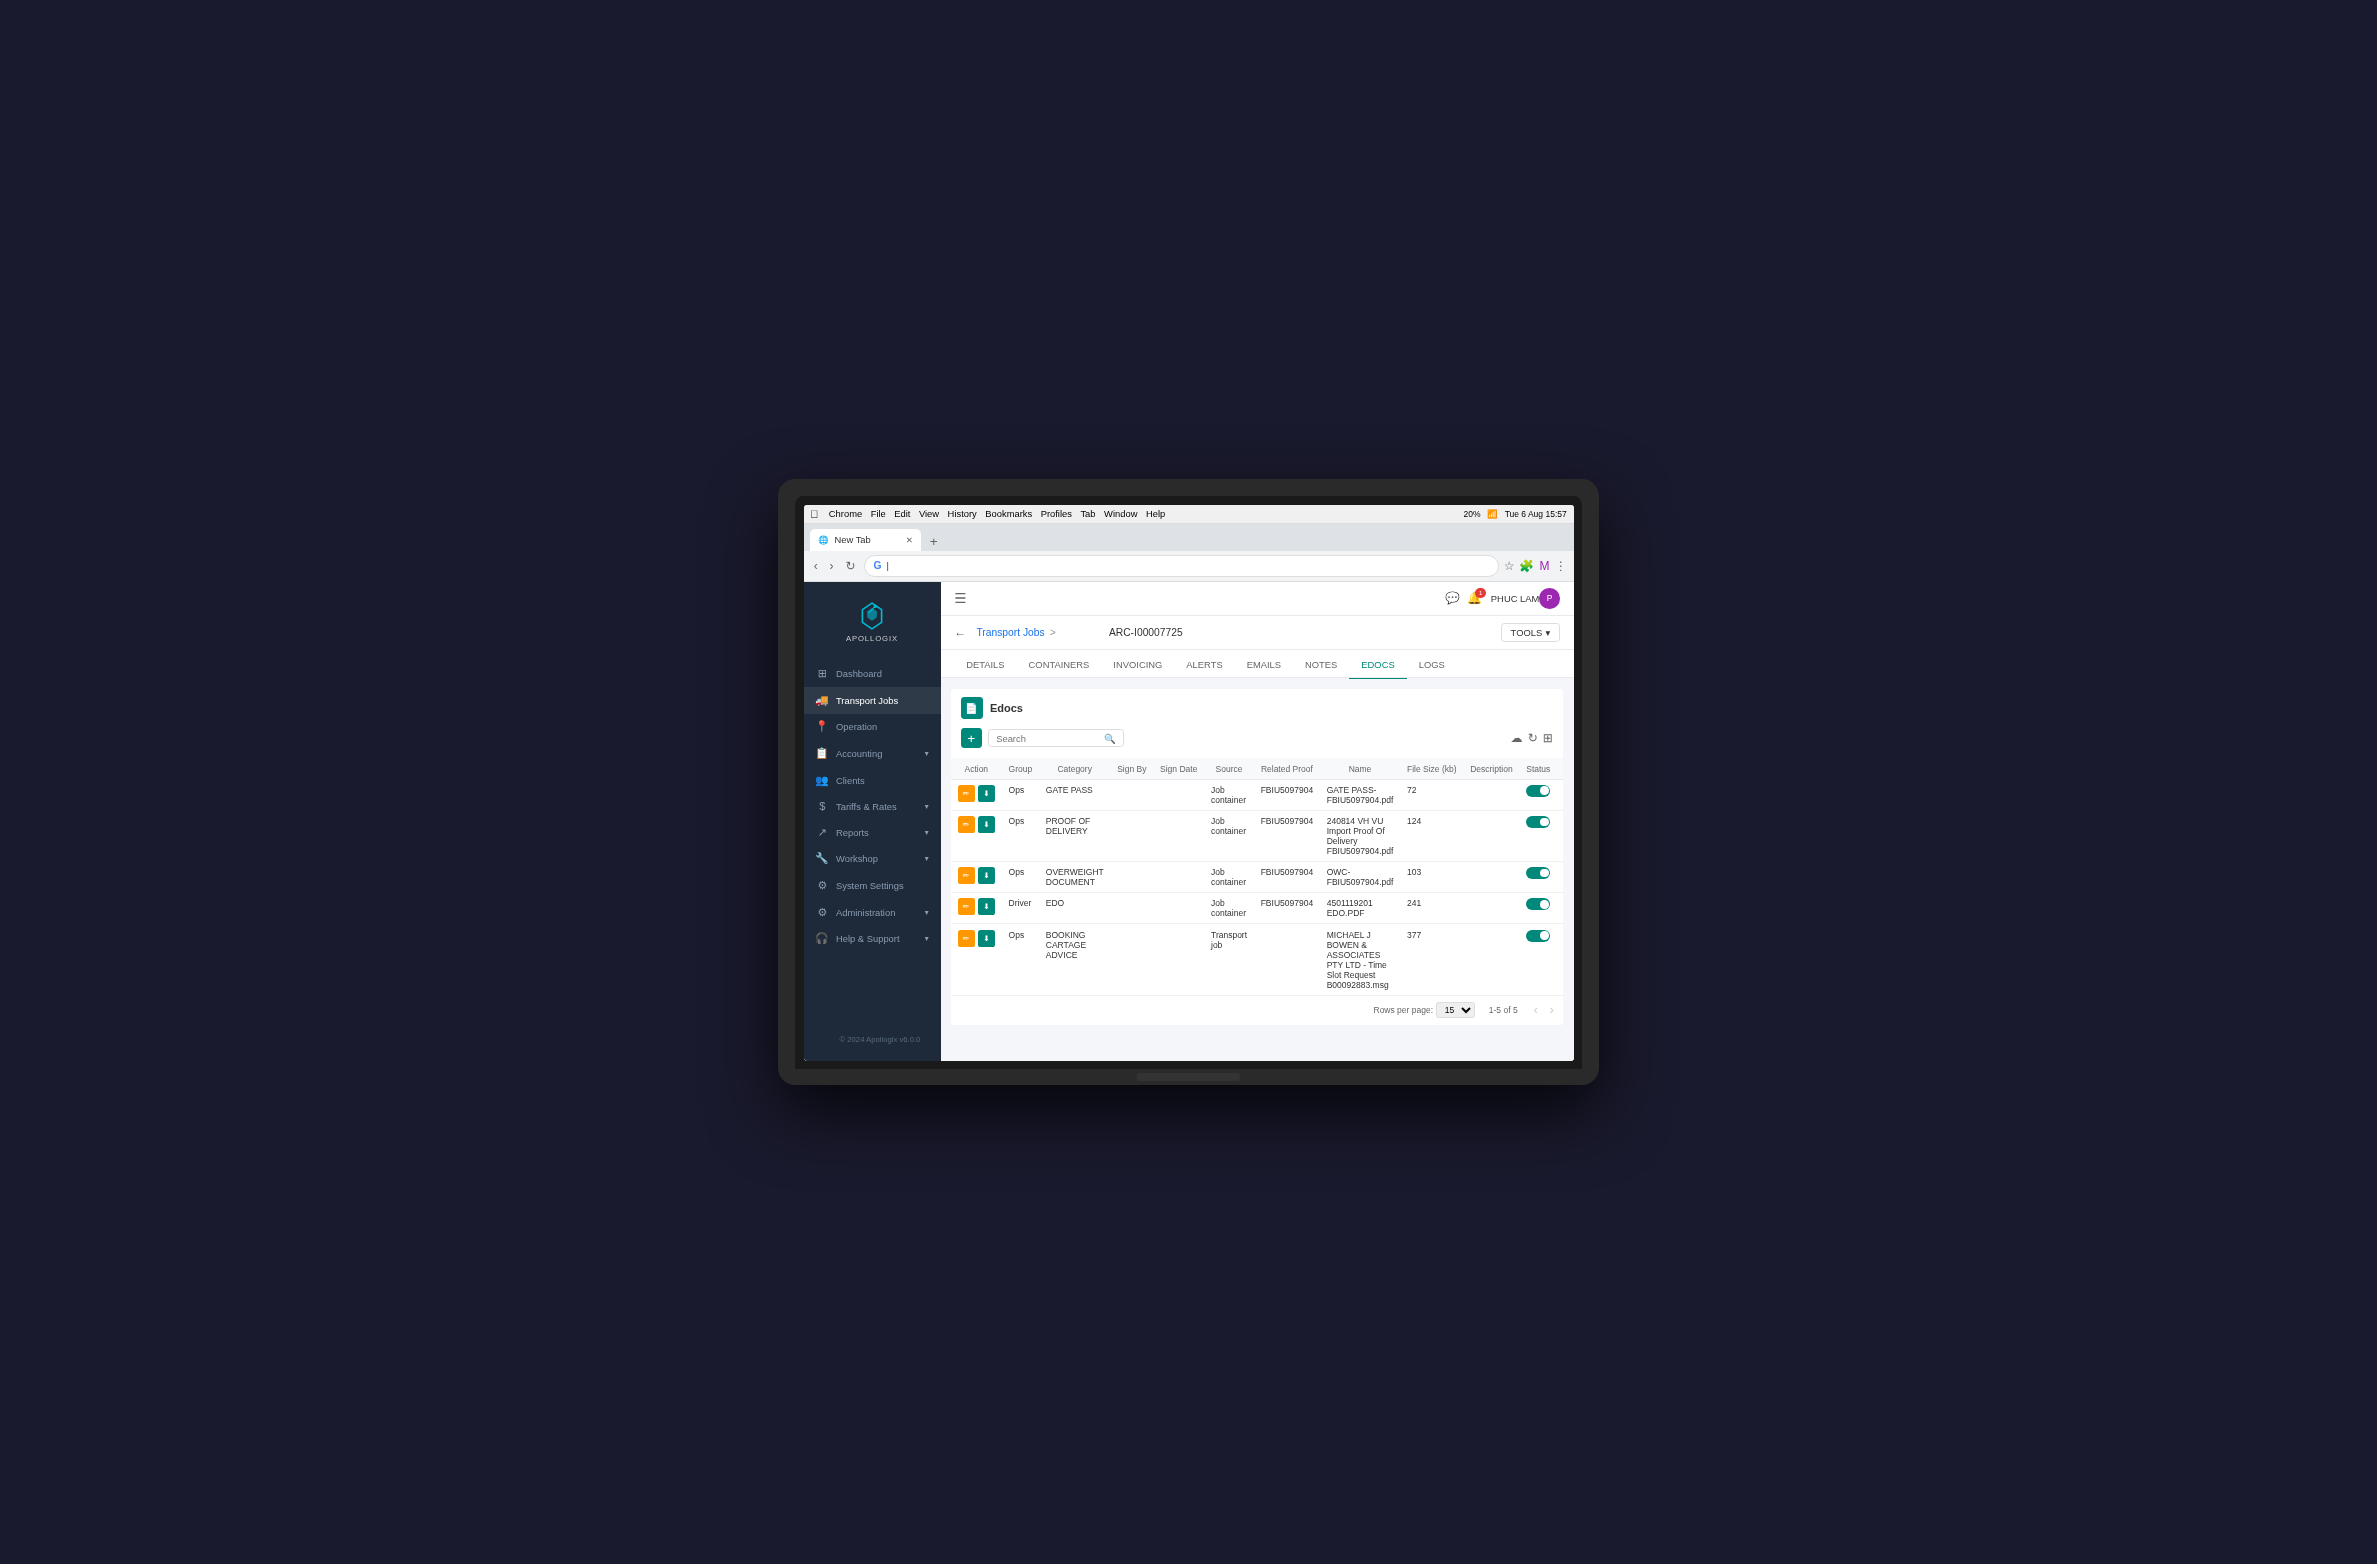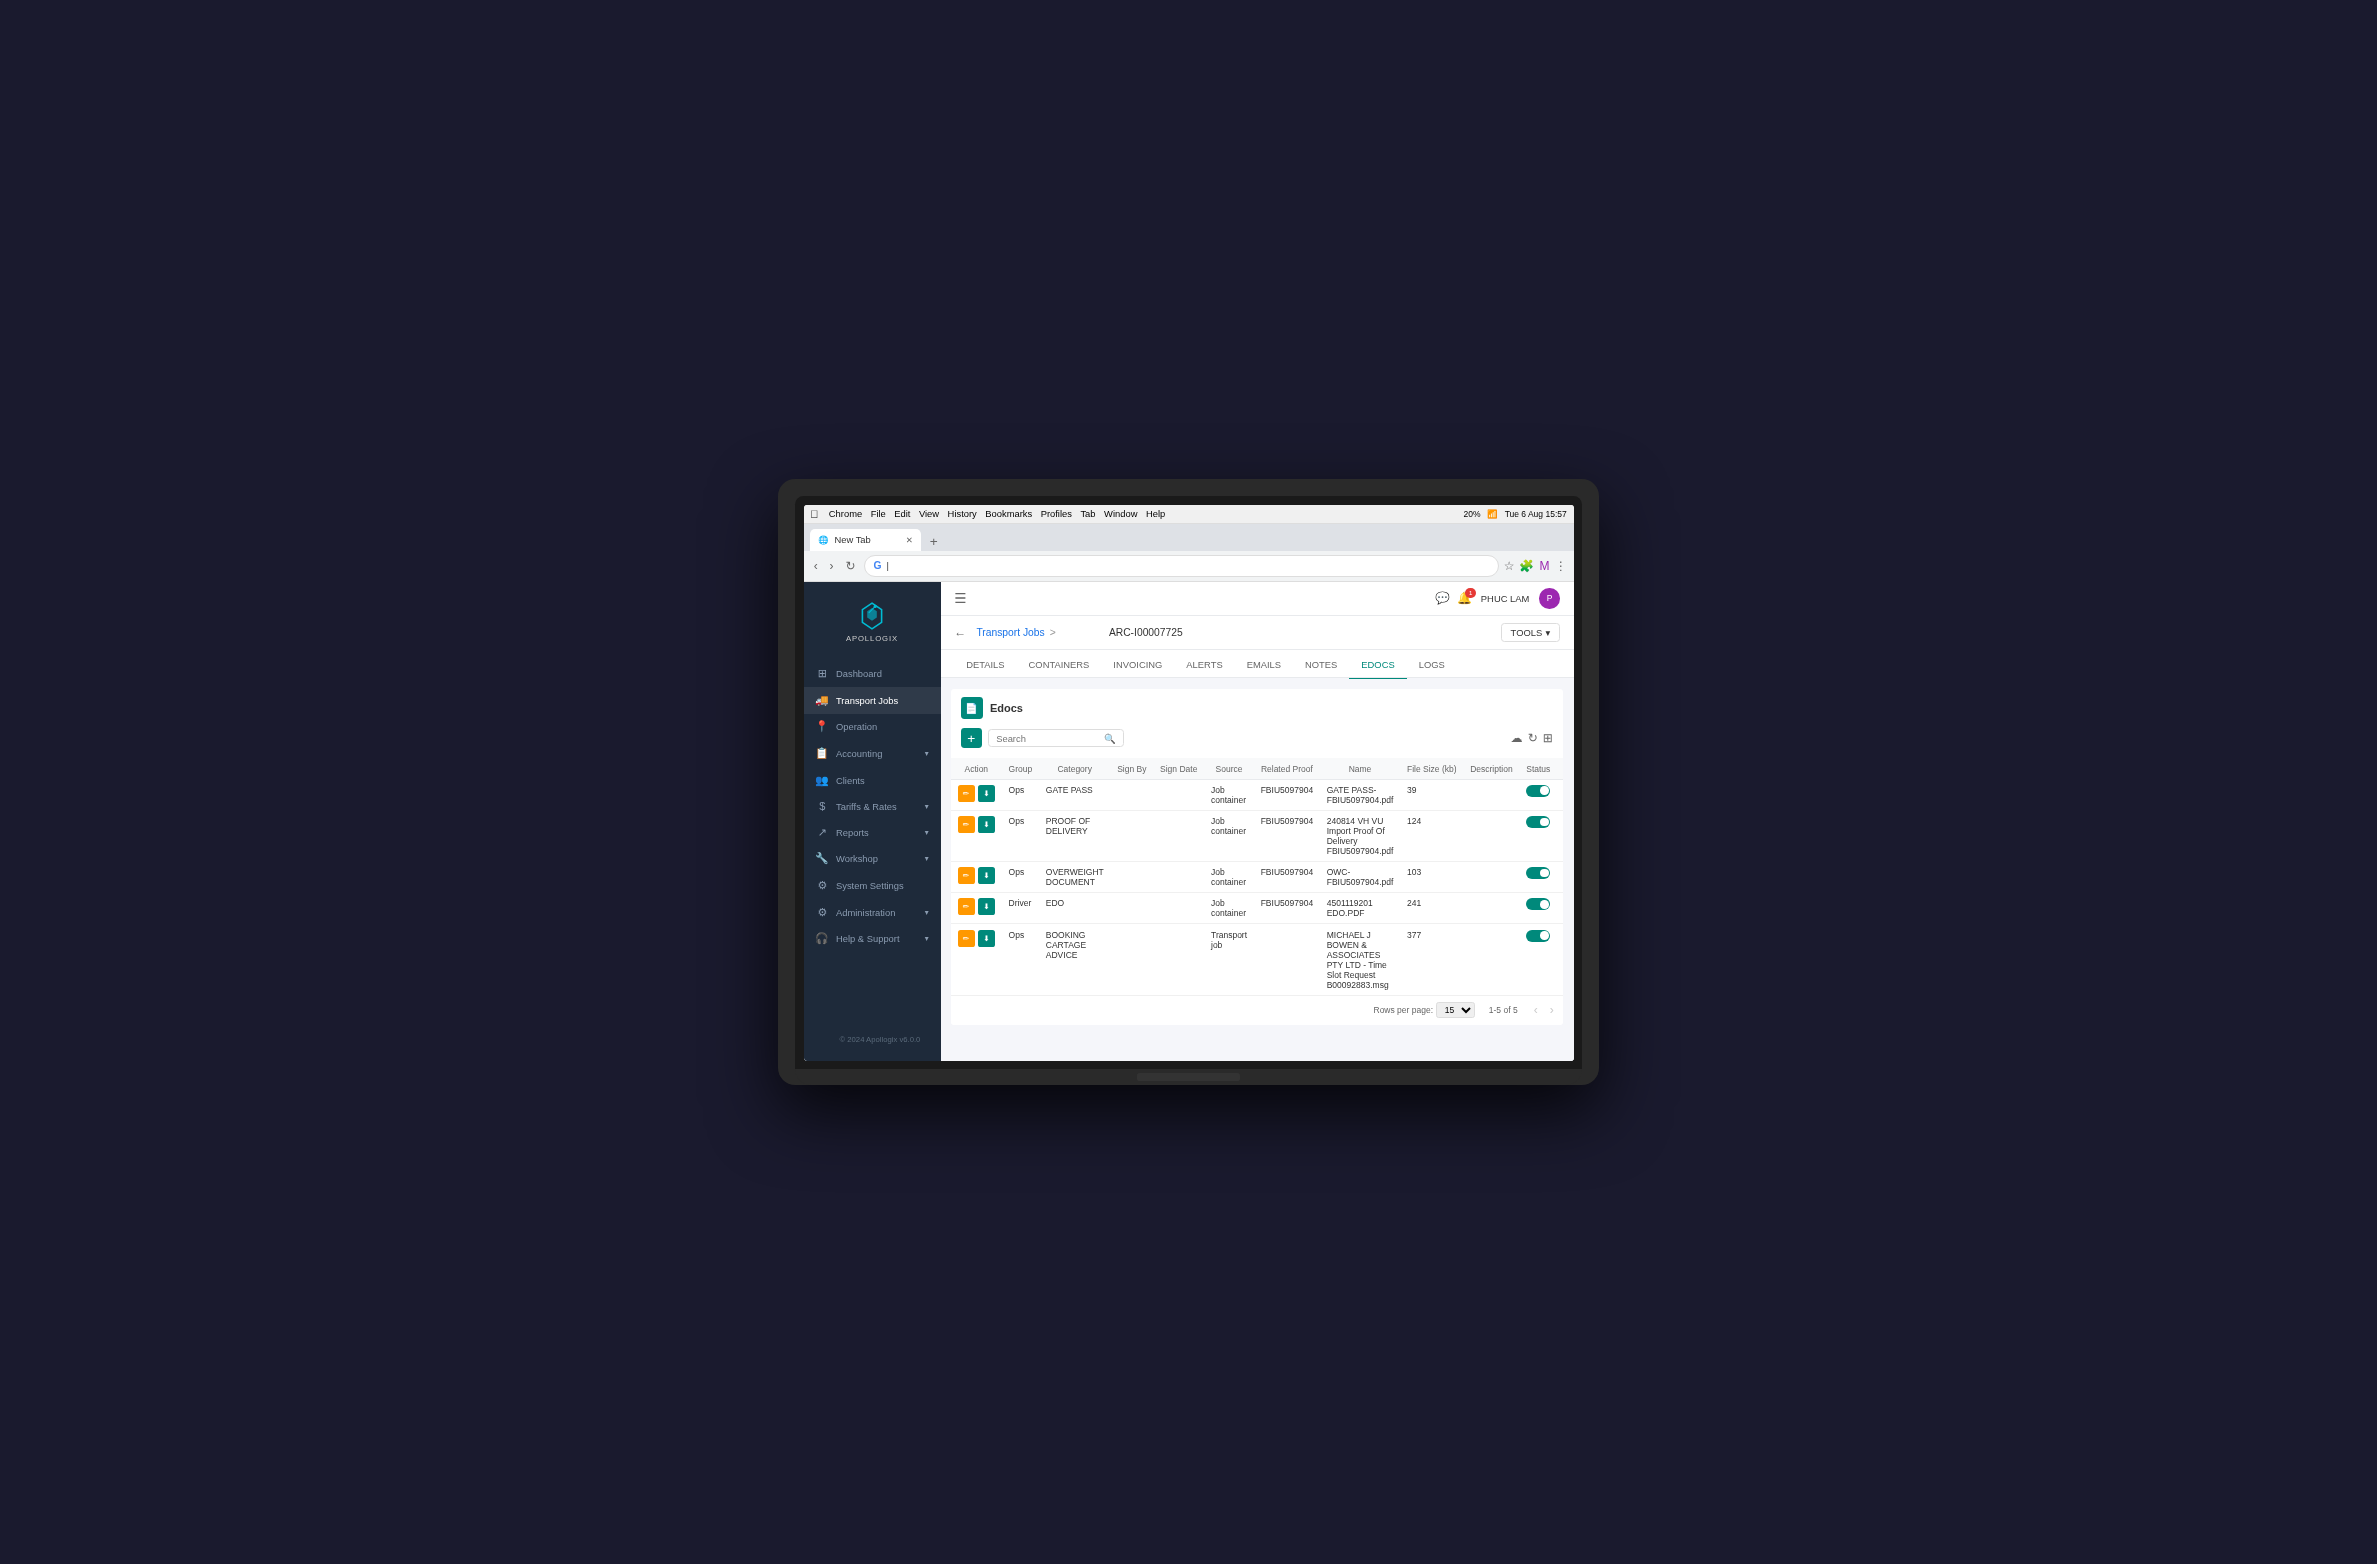--- a/index.html
+++ b/index.html
@@ -158,21 +158,21 @@
       display: flex;
       align-items: center;
       padding: 0 13.7px;
       gap: 8.5px;
     }
     .topbar-right { margin-left: auto; display: flex; align-items: center; gap: 8.5px; }
     .hamburger-btn { color: #666; font-size: 13.7px; cursor: pointer; background: none; border: none; }
     .topbar-actions { display: flex; gap: 6.8px; align-items: center; }
     .topbar-icon-btn { color: #666; font-size: 12px; cursor: pointer; position: relative; }
     .notification-badge { position: absolute; top: -3.4px; right: -3.4px; background: #e53935; color: #fff; border-radius: 50%; width: 10.3px; height: 10.3px; font-size: 6px; display: flex; align-items: center; justify-content: center; }
-    .user-info { display: flex; align-items: center; gap: 10px; font-size: 9.4px; color: #333; font-weight: 500; }
+    .user-info { display: flex; align-items: center; gap: 0; font-size: 9.4px; color: #333; font-weight: 500; }
     .user-avatar { width: 20.5px; height: 20.5px; border-radius: 50%; background: #9c27b0; color: #fff; display: flex; align-items: center; justify-content: center; font-size: 8.5px; }
 
     
     .main-content { flex: 1; overflow-y: auto; background: #f5f6fa; }
 
     
     .breadcrumb-bar {
       background: #fff;
       padding: 6.8px 13.7px;
       display: flex;
@@ -547,21 +547,21 @@
           <button class="action-btn download">⬇</button>
         </div>
       </td>
       <td>Ops</td>
       <td>GATE PASS</td>
       <td></td>
       <td></td>
       <td>Job container</td>
       <td>FBIU5097904</td>
       <td style="max-width:120px;">GATE PASS-FBIU5097904.pdf</td>
-      <td>39</td>
+      <td>72</td>
       <td></td>
       <td>
         <div class="toggle-switch"></div>
       </td>
       <td>Tom Huynh</td>
 
     </tr>
                           <tr>
       <td>
         <div class="action-btns">

